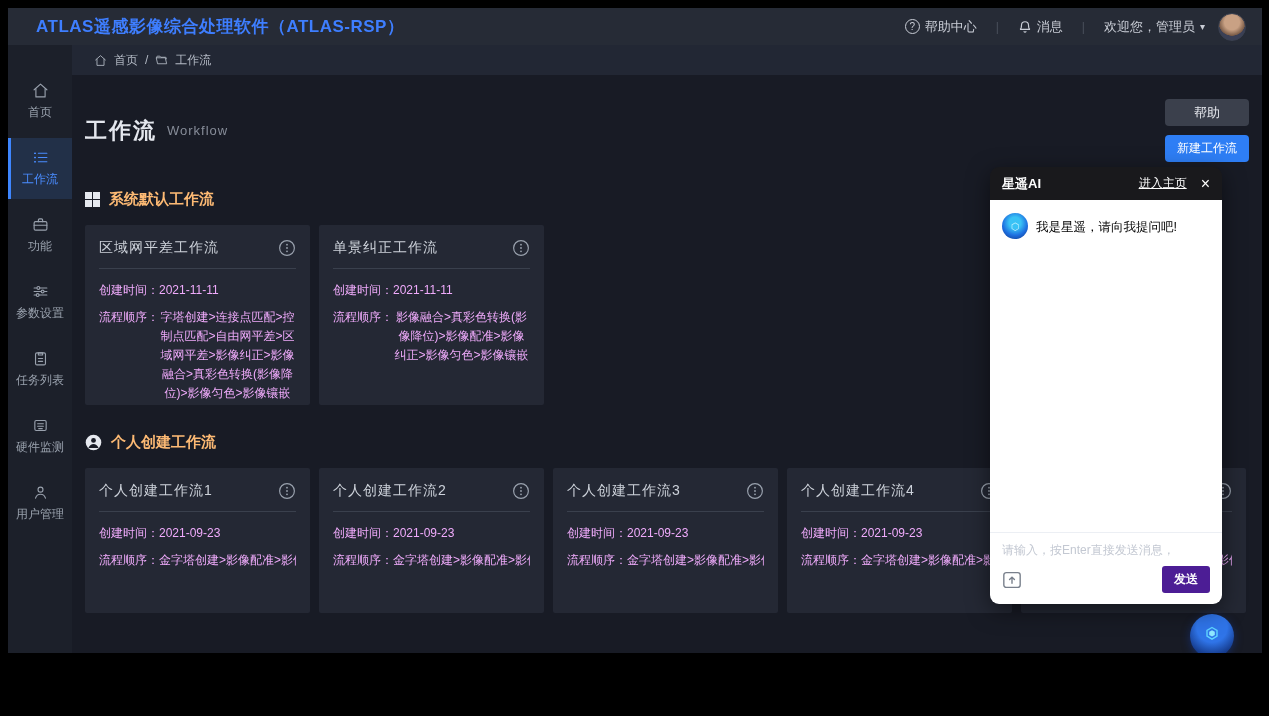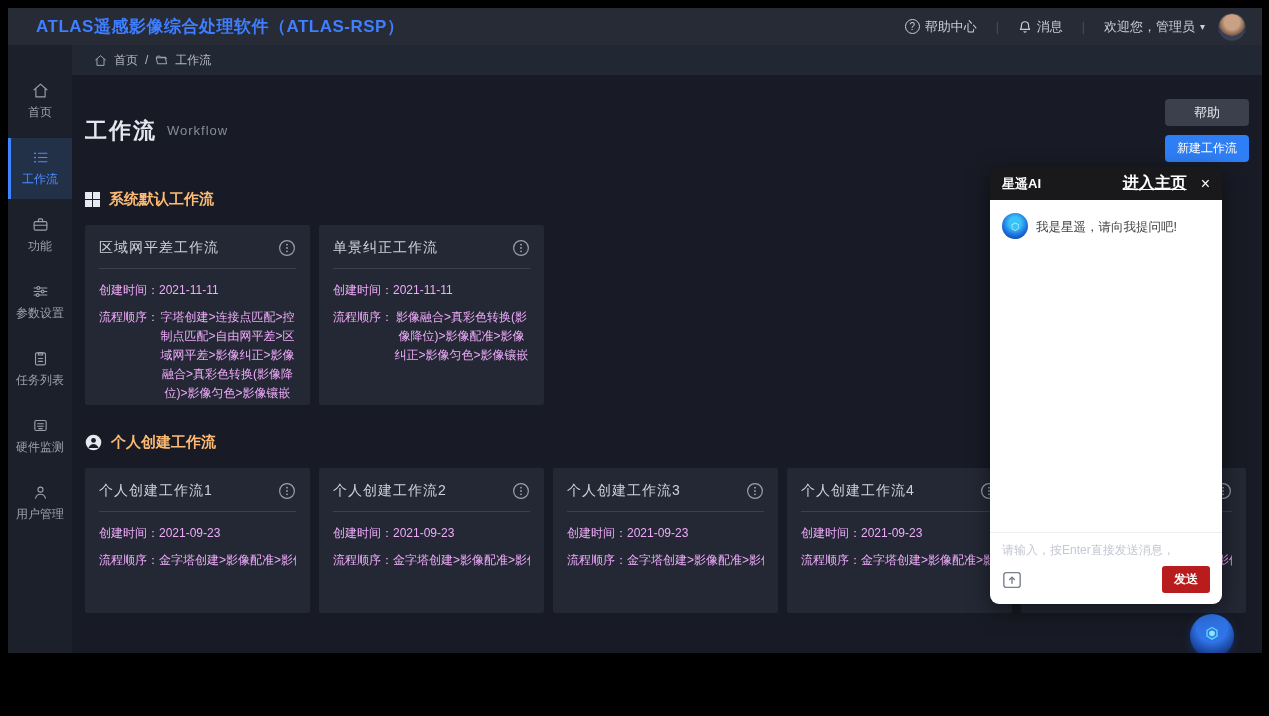--- a/index.html
+++ b/index.html
@@ -76,39 +76,39 @@
   .flow-center { flex:1; text-align:center; }
   .flow-clip { flex:1; white-space:nowrap; overflow:hidden; }
 
   
   .chat { position:absolute; left:982px; top:159px; width:232px; height:437px; z-index:70;
     border-radius:9px; overflow:hidden; display:flex; flex-direction:column;
     box-shadow:0 6px 22px rgba(0,0,0,.5); }
   .chat-head { height:33px; background:#19191c; display:flex; align-items:center;
     padding:0 12px; color:#fff; flex:none; }
   .chat-title { font-size:13px; font-weight:bold; }
-  .chat-home { margin-left:auto; font-size:16px; font-weight:bold;
+  .chat-home { margin-left:auto; font-size:12px; font-weight:normal;
     text-decoration:underline; color:#fff; cursor:pointer; }
   .chat-close { margin-left:14px; font-size:16px; line-height:1; color:#fff; cursor:pointer; }
   .chat-body { flex:1; background:#fff; padding:13px 12px; display:flex;
     align-items:flex-start; }
   .msg-avatar { width:26px; height:26px; border-radius:50%; flex:none;
     background:radial-gradient(circle at 50% 38%, #39c2f5 0 28%, #1d6fe0 60%, #0d2f7d 100%);
     display:flex; align-items:center; justify-content:center; }
   .msg-avatar span { color:#bff0ff; font-size:10px; }
-  .msg-text { font-size:12.5px; color:#404040; margin-left:8px; padding-top:6px; }
+  .msg-text { font-size:12.5px; color:#000000; margin-left:8px; padding-top:6px; }
   .chat-input { flex:none; height:72px; background:#fff; border-top:1px solid #eceff4;
     padding:9px 12px 11px; display:flex; flex-direction:column;
     justify-content:space-between; }
   .chat-input textarea { border:none; outline:none; resize:none; width:100%; height:18px;
     font-size:12px; font-family:inherit; color:#333; background:transparent; }
   .chat-input textarea::placeholder { color:#c3c8d2; }
   .chat-actions { display:flex; align-items:center; }
   .upload { width:20px; height:18px; cursor:pointer; }
-  .send-btn { margin-left:auto; background:#b91c1c; color:#fff; border:none;
+  .send-btn { margin-left:auto; background:#4c1d95; color:#fff; border:none;
     border-radius:3px; font-size:12px; padding:5px 12px; cursor:pointer;
     font-family:inherit; font-weight:bold; }
 
   
   .float-ai { position:absolute; right:22px; top:606px; width:56px; text-align:center;
     z-index:65; cursor:pointer; }
   .ai-circle { width:44px; height:44px; border-radius:50%; margin:0 auto;
     background:radial-gradient(circle at 50% 30%, #2f74e8 0 40%, #153a8a 75%, #0c2258 100%);
     display:flex; align-items:center; justify-content:center;
     box-shadow:0 2px 8px rgba(20,60,160,.5); }

